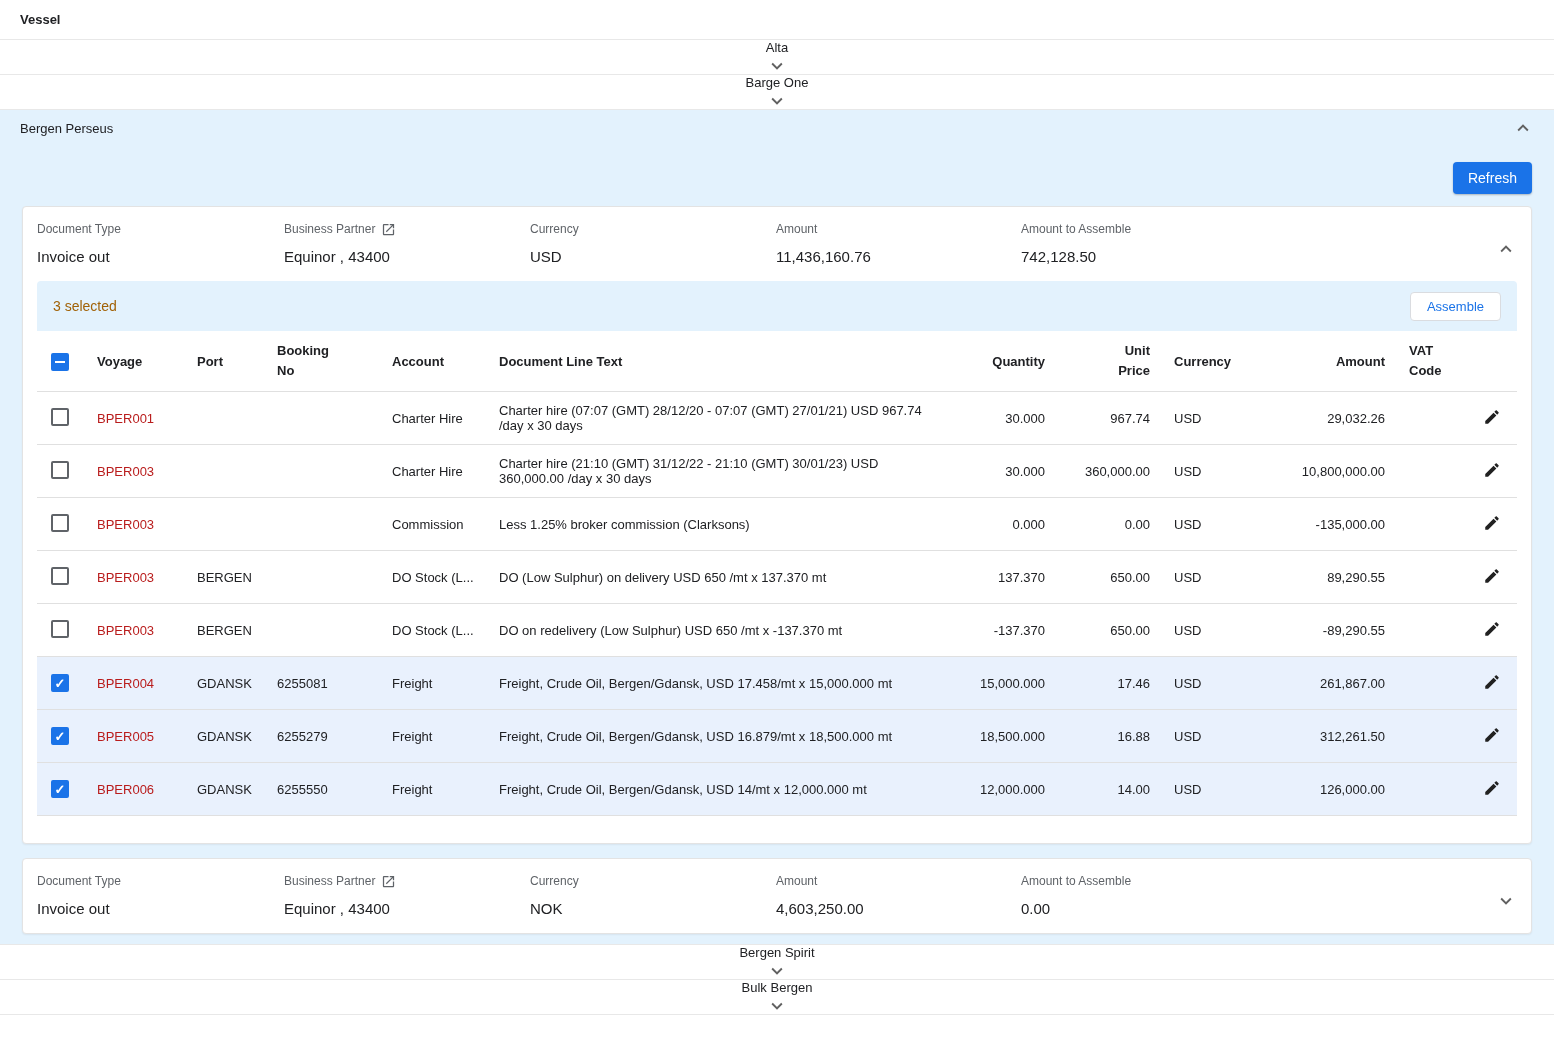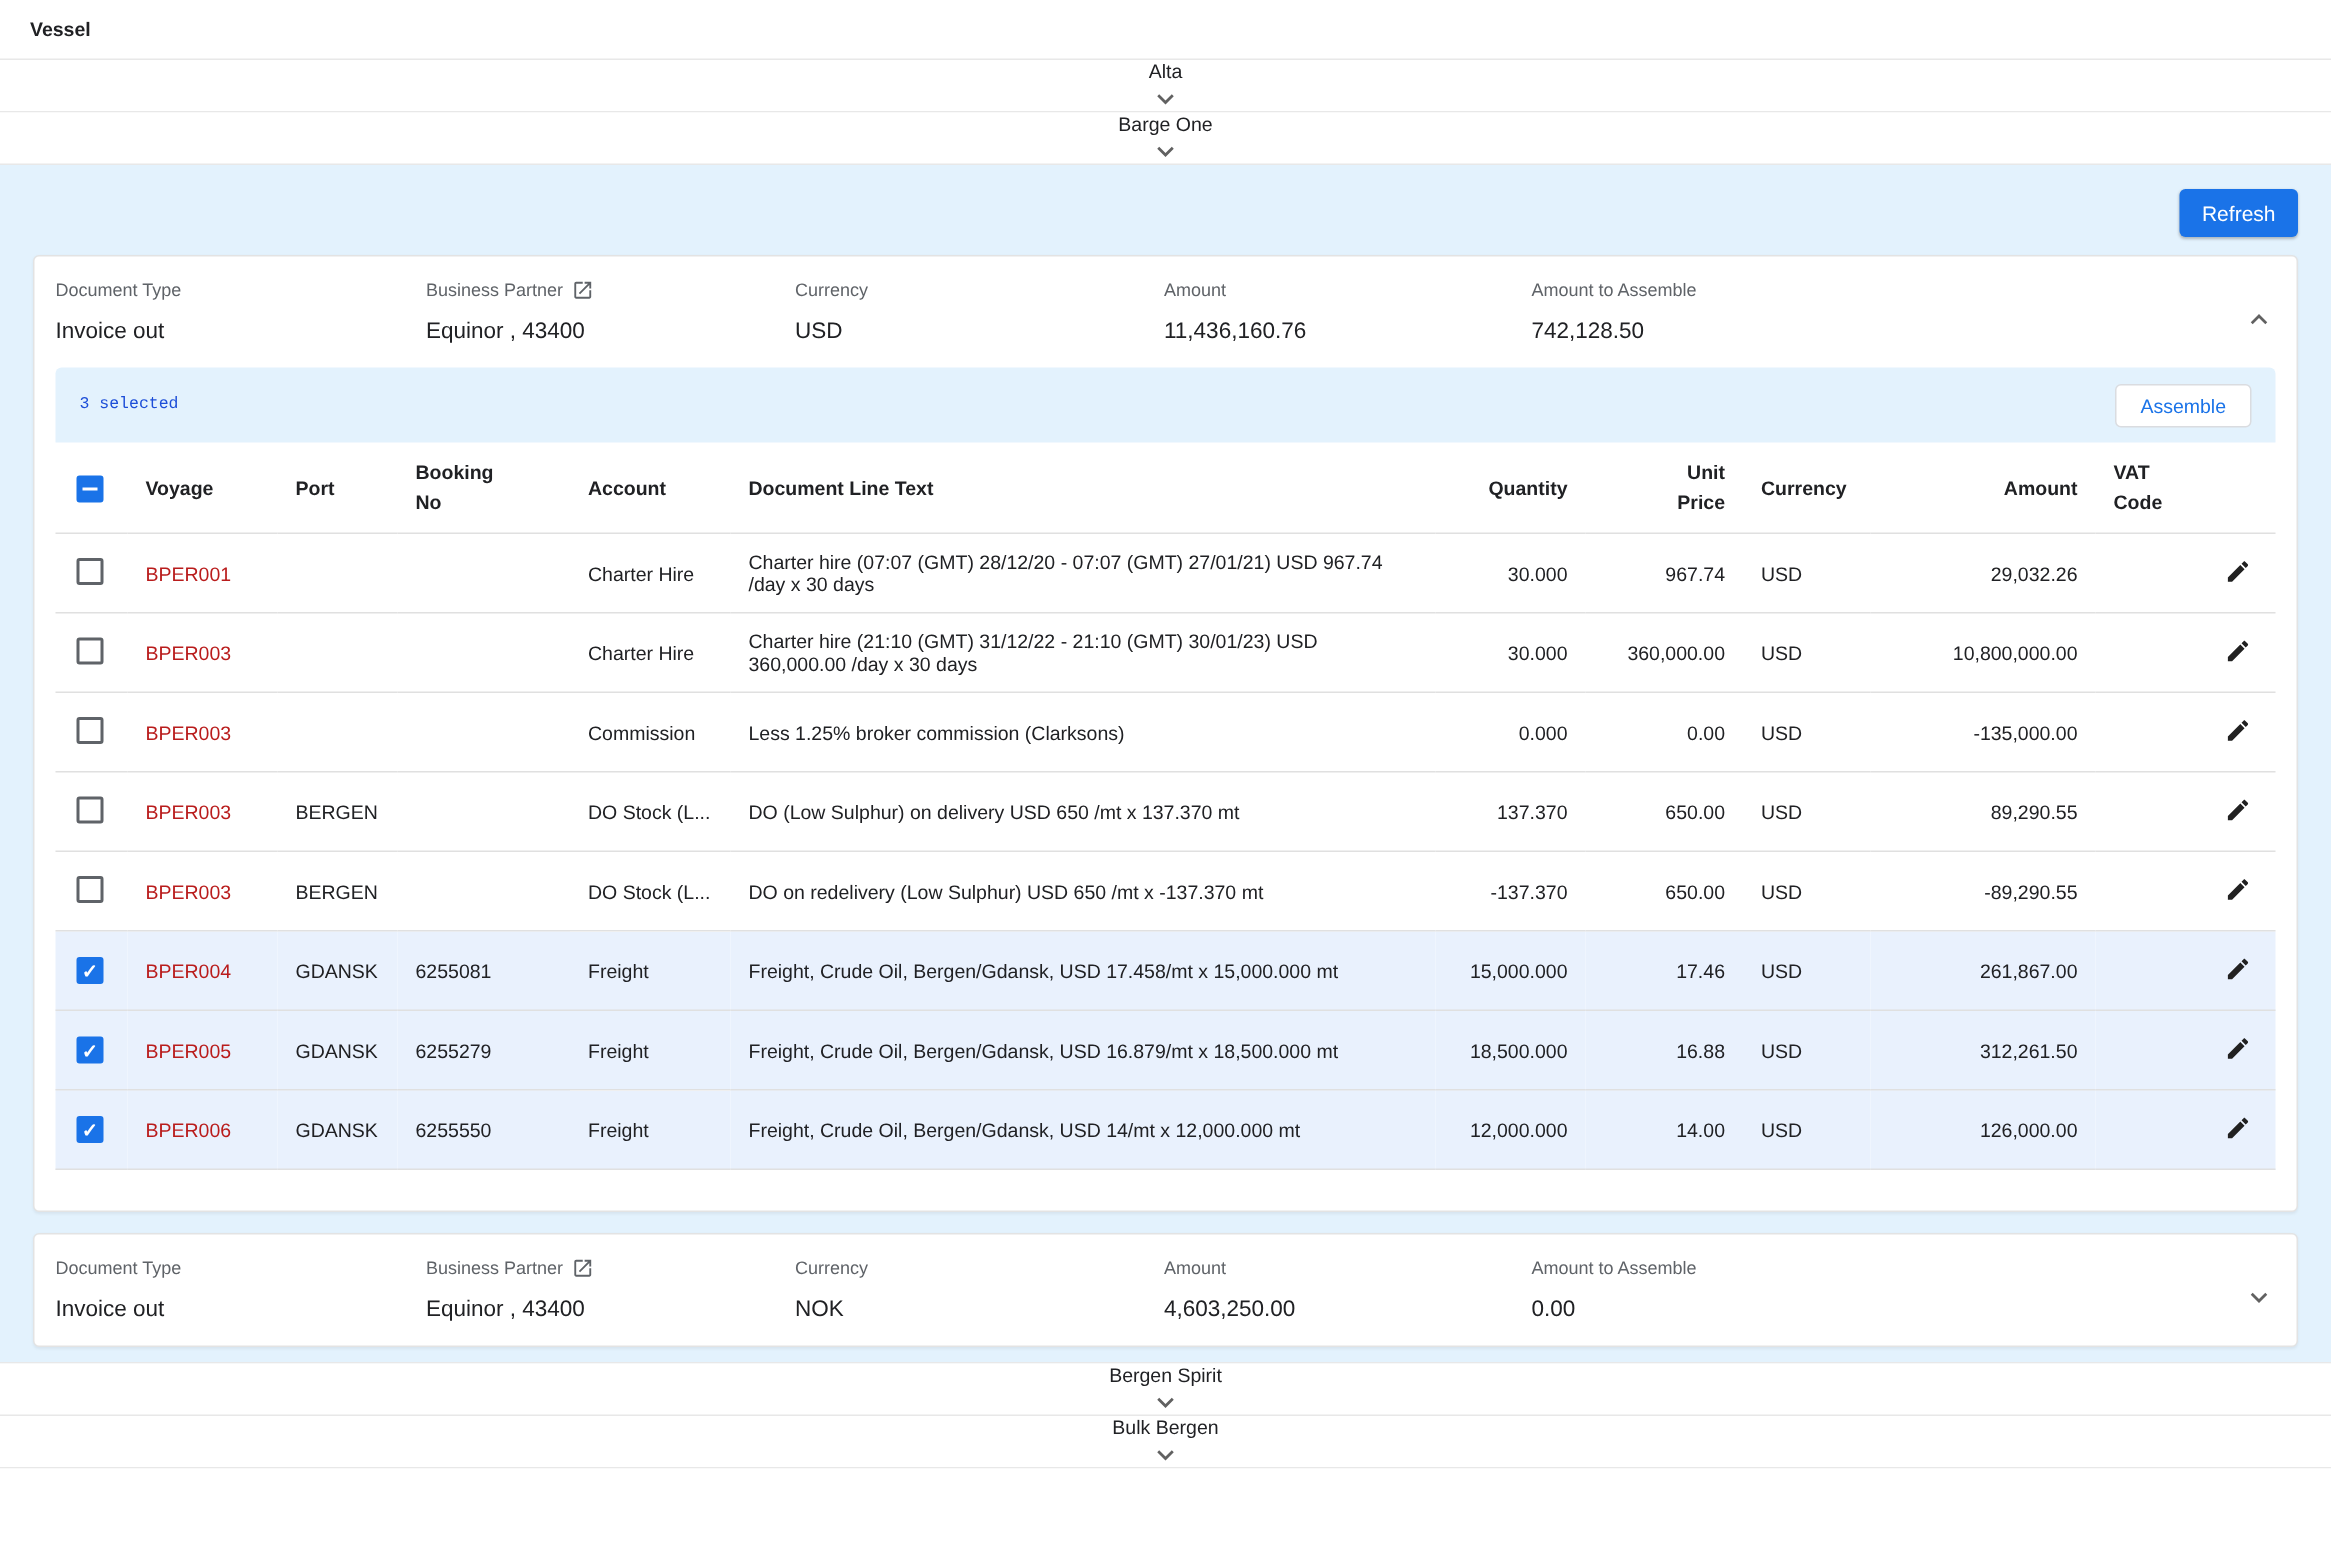--- a/index.html
+++ b/index.html
@@ -50,21 +50,21 @@
   .ext-icon { width:15px; height:15px; fill:#5f6368; }
   .collapse-btn {
     grid-column:6; grid-row:1 / span 1; justify-self:end; align-self:center;
     background:none; border:none; padding:0; cursor:pointer; margin-top:14px;
   }
   .sel-bar {
     margin:0 14px; background:#e3f2fd; border-radius:4px 4px 0 0;
     height:50px; display:flex; align-items:center; justify-content:space-between;
     padding:0 16px;
   }
-  .sel-count { color:#1d4ed8; font-size:11px;font-family:Liberation Mono, monospace; }
+  .sel-count { color:#a16207; font-size:14px; }
   .btn-outline {
     background:#fff; color:#1a73e8; border:1px solid #dadce0; border-radius:4px;
     font-size:13px; padding:6px 16px; font-family:inherit; cursor:pointer;
   }
   table { width:calc(100% - 28px); margin:0 14px 27px; border-collapse:collapse; table-layout:fixed; }
   col.c-select{width:48px;} col.c-voyage{width:100px;} col.c-port{width:80px;}
   col.c-booking{width:115px;} col.c-account{width:107px;}
   col.c-qty{width:100px;} col.c-uprice{width:105px;} col.c-cur{width:85px;}
   col.c-amount{width:150px;} col.c-vat{width:65px;} col.c-edit{width:55px;}
   th {
@@ -118,20 +118,26 @@
 </div>
 
 <div class="acc-row">
   <span>Barge One</span>
   <svg class="chev" viewBox="0 0 24 24">
       <use href="#i-chev-down"></use>
     </svg>
 </div>
 
 <div class="section">
+  <div class="section-header">
+    <span>Bergen Perseus</span>
+    <svg class="chev" viewBox="0 0 24 24">
+        <use href="#i-chev-up"></use>
+      </svg>
+  </div>
 
   <div class="refresh-row">
     <button class="btn-primary">Refresh</button>
   </div>
 
   <div class="card">
     <div class="card-header">
       <div>
         <div class="fld-label">Document Type</div>
         <div class="fld-value">Invoice out</div>

